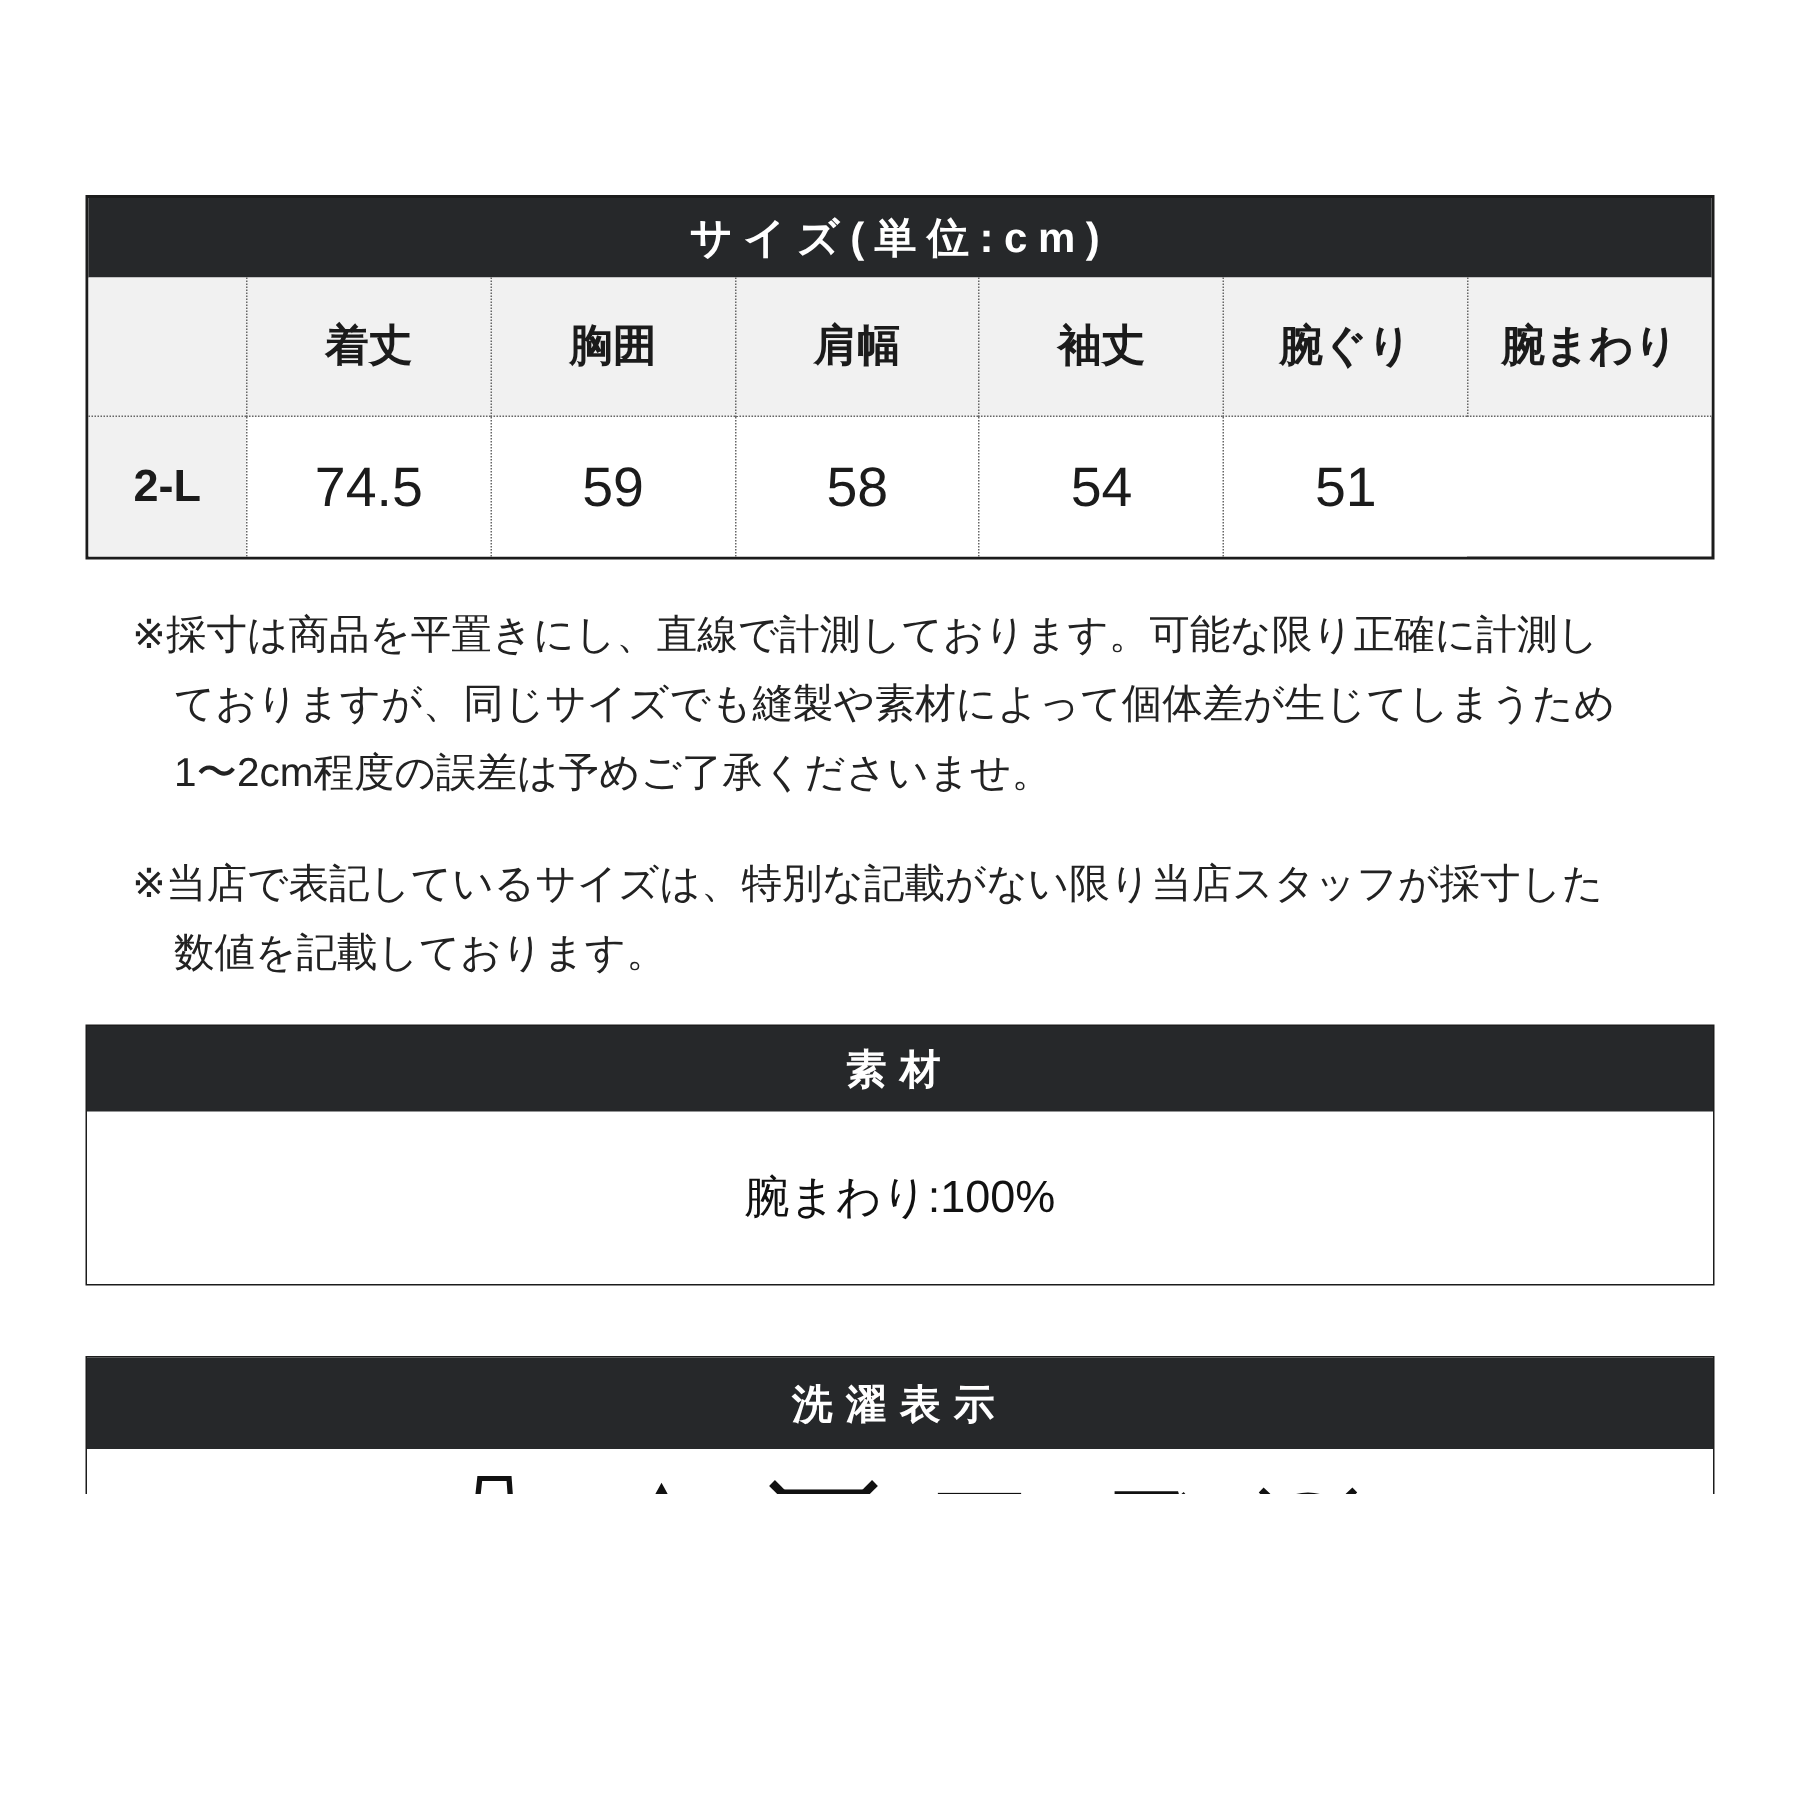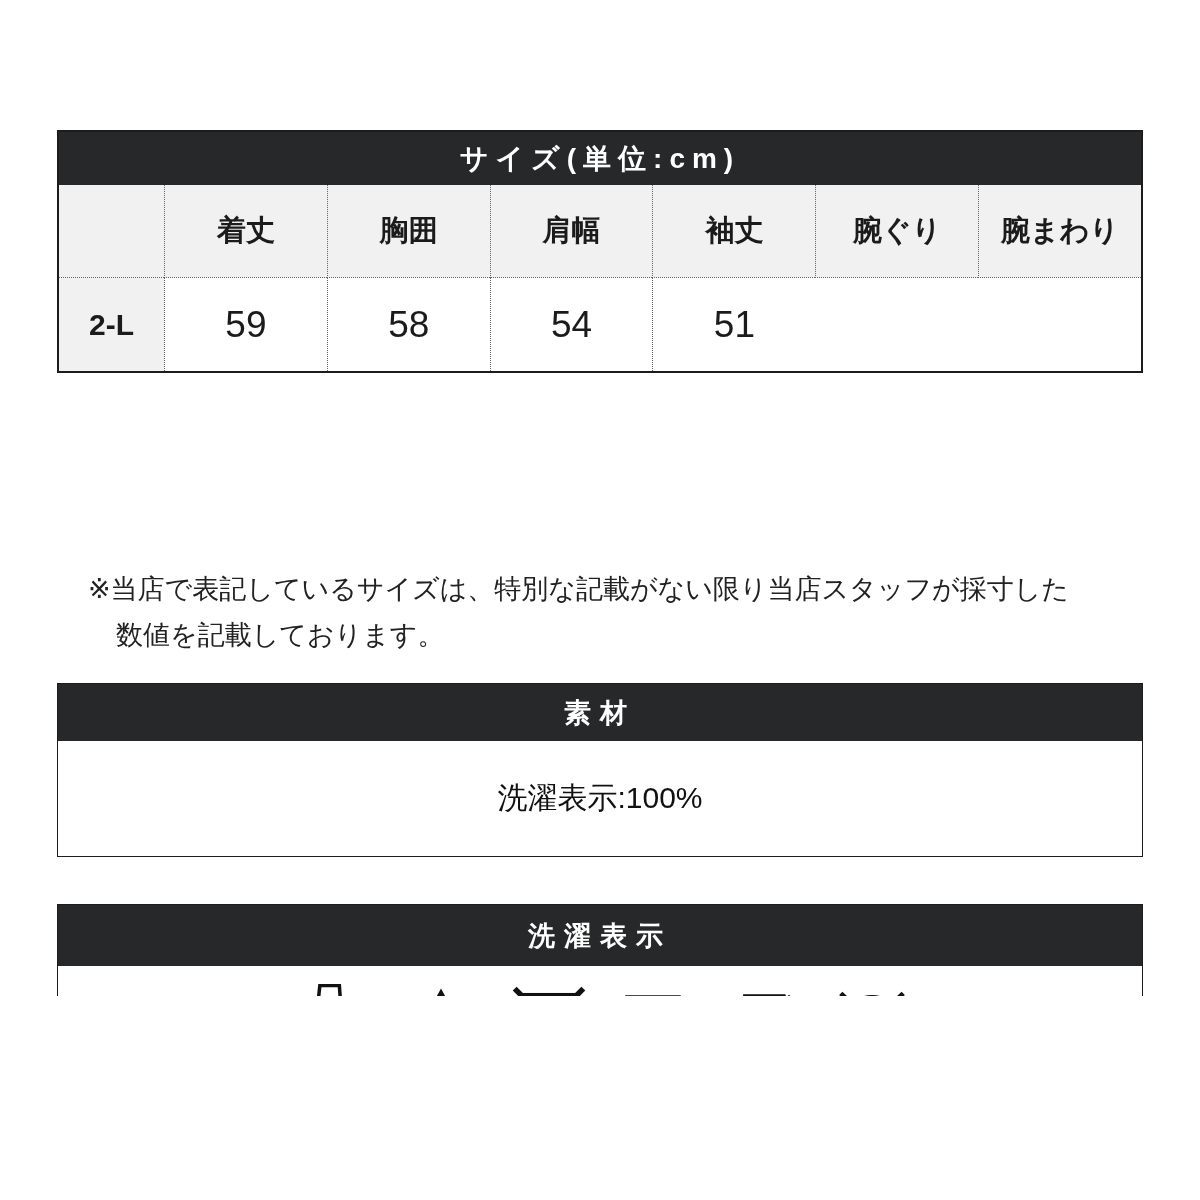--- a/index.html
+++ b/index.html
@@ -75,36 +75,42 @@
 
       <div class="cell hdr"></div>
       <div class="cell hdr col">着丈</div>
       <div class="cell hdr col">胸囲</div>
       <div class="cell hdr col">肩幅</div>
       <div class="cell hdr col">袖丈</div>
       <div class="cell hdr col">腕ぐり</div>
       <div class="cell hdr col">腕まわり</div>
 
       <div class="cell rowlabel">2-L</div>
+      <div class="cell val col">74.5</div>
       <div class="cell val col">59</div>
       <div class="cell val col">58</div>
       <div class="cell val col">54</div>
       <div class="cell val col">51</div>
     </div>
   </div>
 
+  <div class="note note-1">
+    <div class="note-line">※採寸は商品を平置きにし、直線で計測しております。可能な限り正確に計測し</div>
+    <div class="note-line">ておりますが、同じサイズでも縫製や素材によって個体差が生じてしまうため</div>
+    <div class="note-line">1〜2cm程度の誤差は予めご了承くださいませ。</div>
+  </div>
 
   <div class="note note-2">
     <div class="note-line">※当店で表記しているサイズは、特別な記載がない限り当店スタッフが採寸した</div>
     <div class="note-line">数値を記載しております。</div>
   </div>
 
   <div class="material">
     <div class="band">素材</div>
-    <div class="material-body">洗濯表示:100%</div>
+    <div class="material-body">腕まわり:100%</div>
   </div>
 
   <div class="laundry">
     <div class="band">洗濯表示</div>
     <div class="laundry-body">
 
       <svg width="84" height="78" viewBox="0 0 100 100">
         <path class="sym" d="M6 34 L17 82 L83 82 L94 34" stroke-width="7"></path>
         <path class="sym" d="M6 34 Q15 22 27 32" stroke-width="6"></path>
         <path class="sym" d="M73 32 Q85 22 94 34" stroke-width="6"></path>

